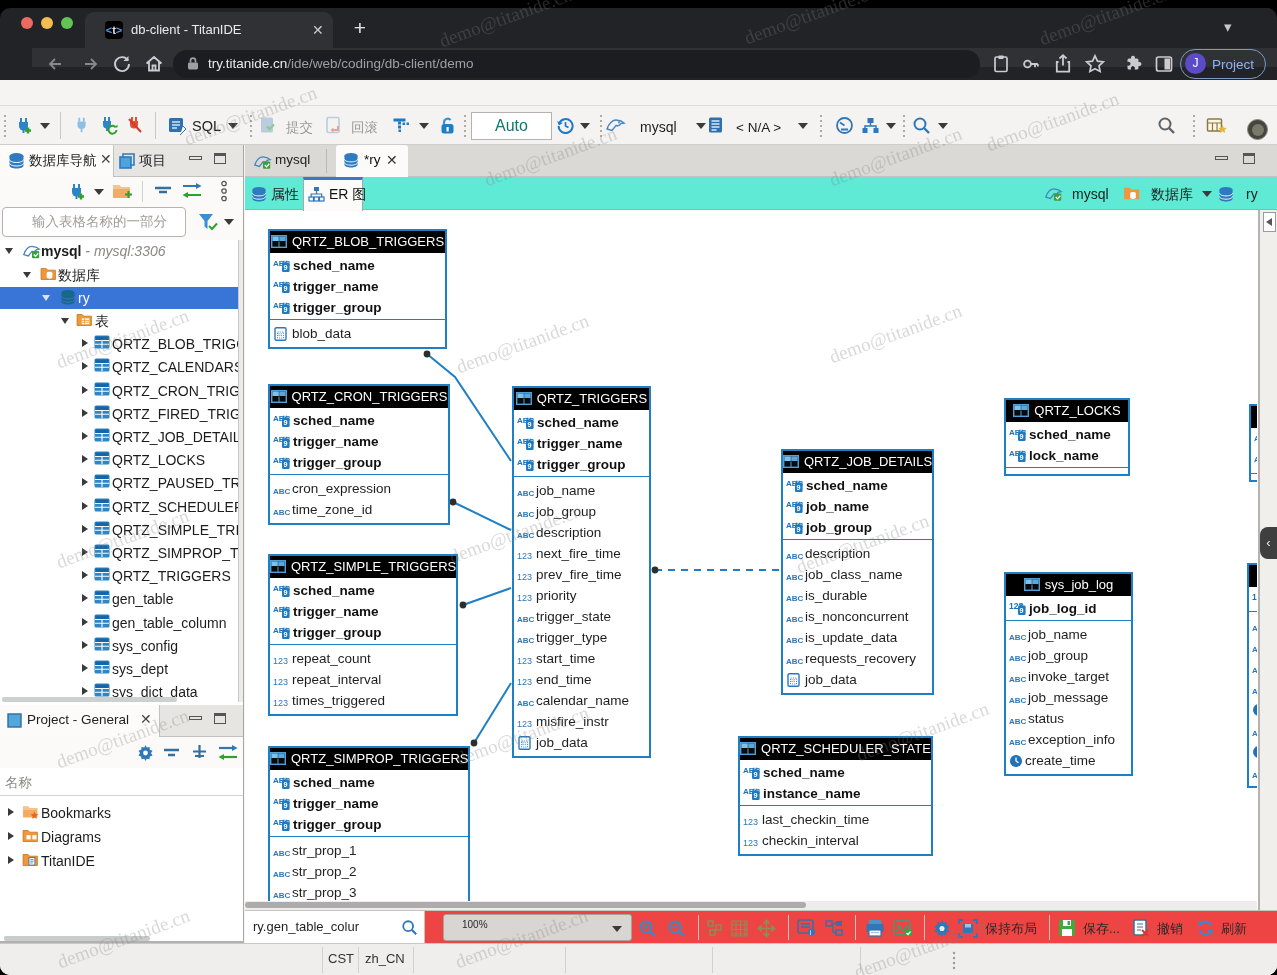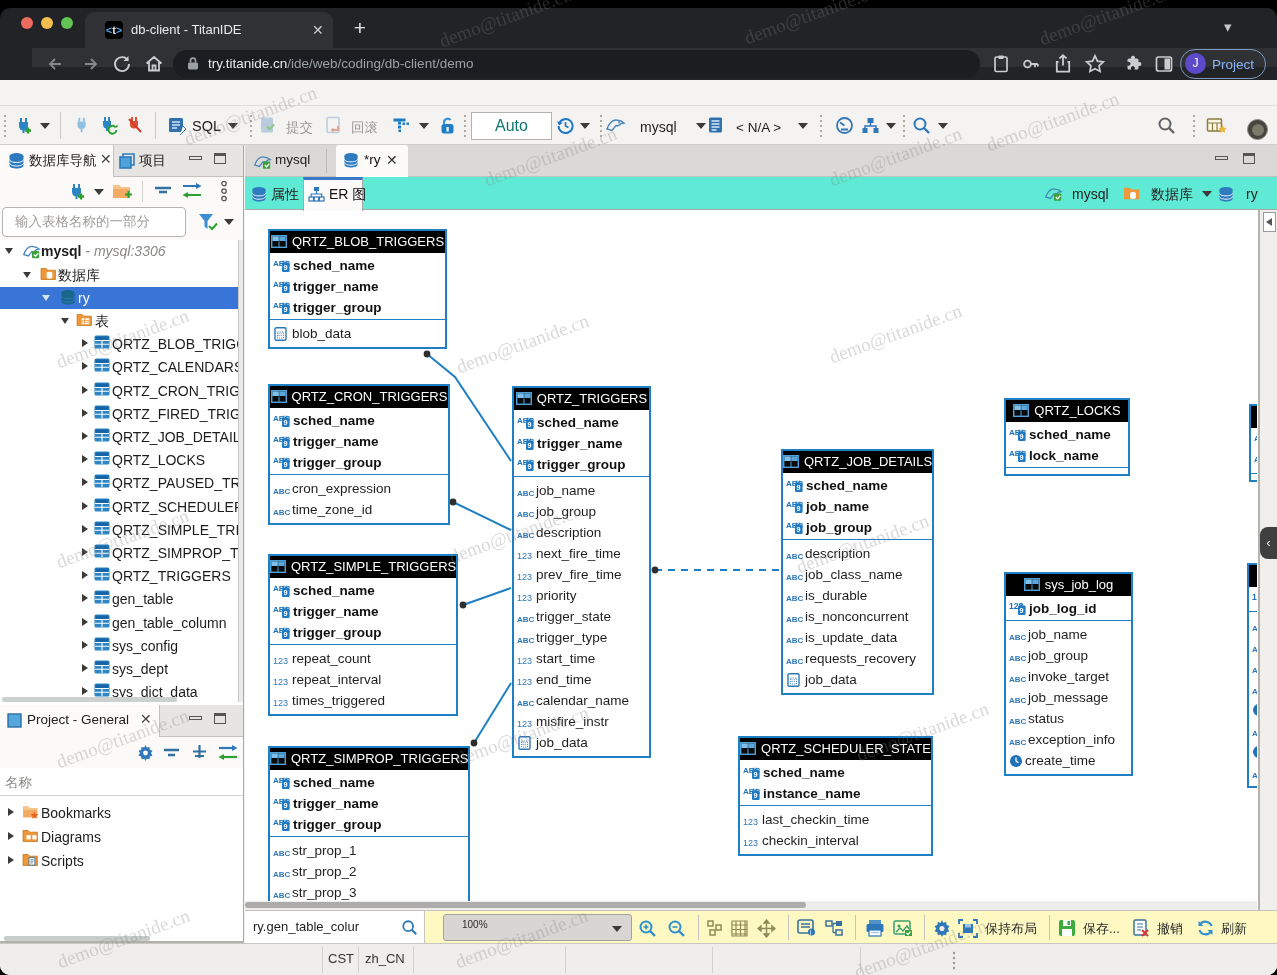--- a/index.html
+++ b/index.html
@@ -76,21 +76,21 @@
   text-align:center; white-space:nowrap; }
 .ebody { padding:2px 0 0 0; }
 .erow { height:21px; line-height:21px; padding-left:3px; color:#1e1e1e; white-space:nowrap; font-size:13.5px; }
 .erow.key { font-weight:bold; color:#111; }
 .esep { border-top:1.5px solid #1f7fc4; margin:1px 0; }
 .cicon { display:inline-block; vertical-align:-3px; margin-right:2px; }
 
 
 #hscroll { position:absolute; left:0; top:756px; width:1012px; height:9px; background:#efedeb; }
 #hthumb { position:absolute; left:0; top:1px; width:561px; height:6px; background:#adabab; border-radius:3px;}
-#btoolbar2 { position:absolute; left:0; top:765px; width:1032px; height:34px; background:#fef9c3;
+#btoolbar2 { position:absolute; left:0; top:765px; width:1032px; height:34px; background:#ef4444;
   border-top:1px solid #c6c4c1; font-size:13px; color:#2a2a2a; }
 #statusbar { position:absolute; left:0; top:863px; width:1277px; height:32px; background:#f0eeec;
   border-top:1px solid #cac8c5; font-size:13px; color:#333; }
 .ssep { position:absolute; top:3px; height:26px; width:1px; background:#d3d1ce; }
 
 
 #rstrip { position:absolute; left:1013px; top:65px; width:19px; height:700px; background:#f1efec;
   border-left:2px solid #b5b3b0; }
 
 
@@ -387,21 +387,21 @@
           </svg>
         <svg class="abs" style="left:217px;top:3px" width="14" height="23" viewBox="0 0 14 23">
             <circle cx="7" cy="3.5" r="2.2" fill="none" stroke="#555" stroke-width="1.3"></circle>
             <circle cx="7" cy="11" r="2.2" fill="none" stroke="#555" stroke-width="1.3"></circle>
             <circle cx="7" cy="18.5" r="2.2" fill="none" stroke="#555" stroke-width="1.3"></circle>
           </svg>
       </div>
 
       <div class="abs" style="left:0;top:61px;width:243px;height:34px;background:#fbfaf9">
         <div class="abs" style="left:2px;top:1px;width:184px;height:30px;background:#fff;border:1px solid #b6b4b1;border-radius:4px"></div>
-        <span class="abs" style="left:15px;top:7px;font-size:13.5px;color:#9e9c99">输入表格名称的一部分</span>
+        <span class="abs" style="left:32px;top:7px;font-size:13.5px;color:#9e9c99">输入表格名称的一部分</span>
         <svg class="abs" style="left:197px;top:5px" width="22" height="22" viewBox="0 0 22 22">
             <path d="M2 3h14l-5.5 7v8l-3-2.5V10z" fill="#3c8ed2"></path>
             <path d="M12 15l3 3 5-5.5" stroke="#2da12d" stroke-width="2" fill="none"></path>
           </svg>
         <div class="dd" style="left:224px;top:13px"></div>
       </div>
 
       <div id="navtree" class="abs" style="left:0;top:95px;width:238px;height:462px;background:#fff;overflow:hidden">
           <div class="trow" style="left:0;top:0px;width:238px">
             <div class="abs" style="left:5px;top:8px;width:0;height:0;border-left:4.5px solid transparent;border-right:4.5px solid transparent;border-top:6px solid #3a3a3a"></div>
@@ -685,21 +685,21 @@
           </div>
         <div class="trow" style="left:0;top:53px;width:238px">
             <div class="abs" style="left:8px;top:6px;width:0;height:0;border-top:4.5px solid transparent;border-bottom:4.5px solid transparent;border-left:6px solid #3a3a3a"></div>
             <div class="abs" style="left:22px;top:2px">
               <svg class="ticn" width="19" height="16" viewBox="0 0 22 19">
                 <path d="M1 3h6l2 2h9v11H1z" fill="#ef9739" stroke="#c87820" stroke-width="1"></path>
                 <rect x="8" y="6.5" width="7" height="9" fill="#fff" stroke="#3a729f" stroke-width="1"></rect>
                 <path d="M9.5 9h4M9.5 11h4M9.5 13h3" stroke="#3a729f" stroke-width="0.9"></path>
               </svg>
             </div>
-            <span class="abs" style="left:41px;top:0;line-height:22px">Scripts</span>
+            <span class="abs" style="left:41px;top:0;line-height:22px">TitanIDE</span>
           </div>
         </div>
       <div class="abs" style="left:4px;top:791px;width:146px;height:5px;background:#c8ccca;border-radius:2px"></div>
       <div class="abs" style="left:0;top:796px;width:244px;height:2px;background:#b3b1ae"></div>
     </div>
 
     <div id="maincol">
       <div id="etabbar">
         <svg class="abs" style="left:8px;top:8px" width="19" height="16" viewBox="0 0 21 17">
             <path d="M2 13c2-6 6-9 9-9 2 0 3 1 5 1l3 2-3 .5c-1 2-3 2.5-5 2l-4 5z" stroke="#4585bb" stroke-width="1.4" fill="none"></path>

